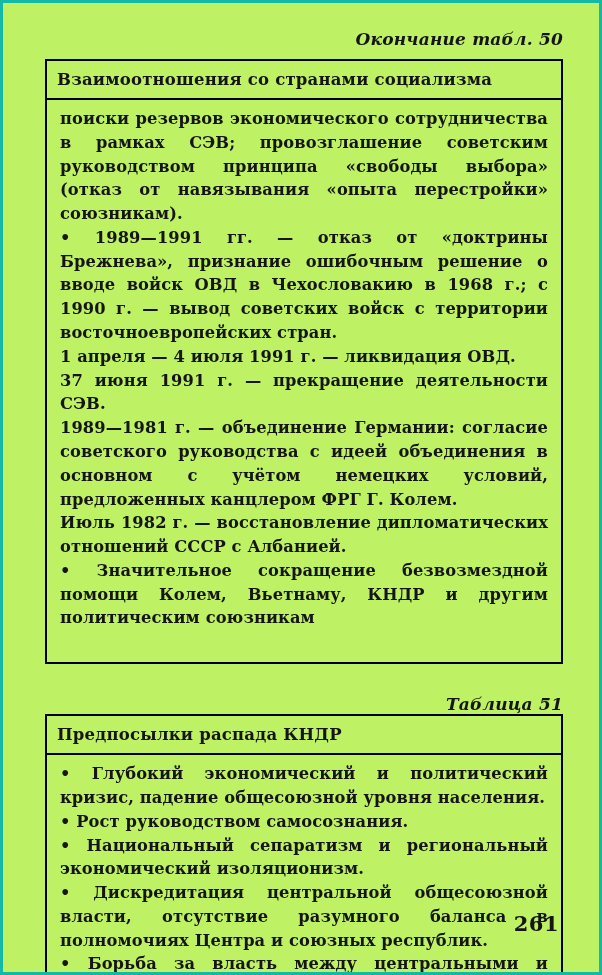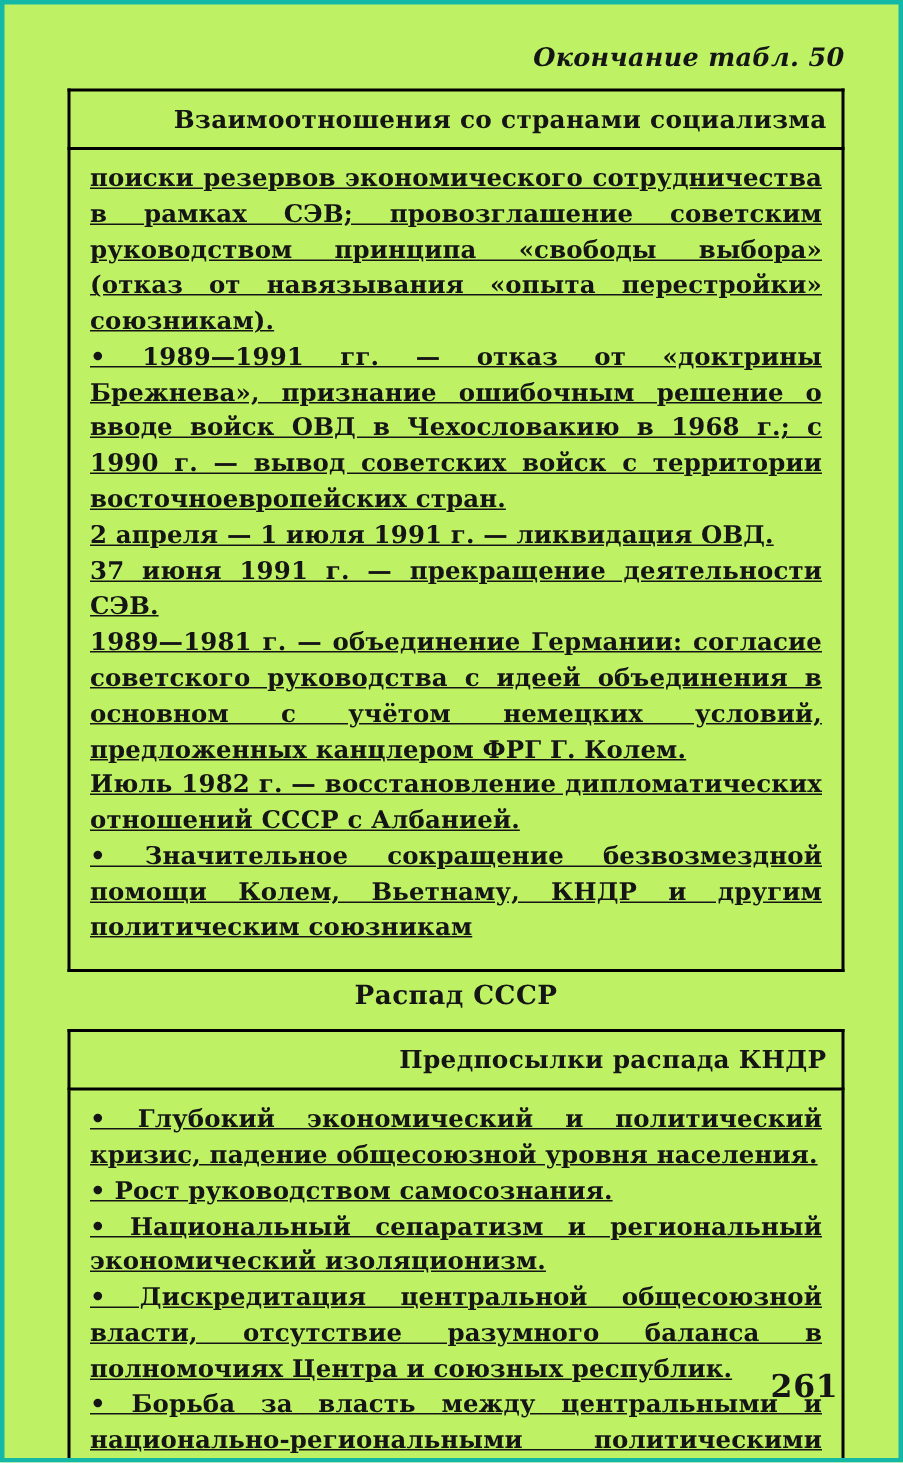--- a/index.html
+++ b/index.html
@@ -31,27 +31,26 @@
     border-collapse:collapse;
     table-layout:fixed;
   }
   .tbl th, .tbl td {
     border:2px solid #000;
     vertical-align:top;
   }
   .tbl th {
     font-size:16.5px;
     font-weight:bold;
-    text-align:right;
+    text-align:left;
     padding:9px 10px;
     letter-spacing:.2px;
   }
   .tbl td {
-    padding:7px 13px 16px 13px;
-    text-decoration:underline;
+    padding:7px 13px 32px 13px;
   }
   .tbl td.tall { height:438px; }
   .para {
     font-size:16.3px;
     font-weight:bold;
     line-height:1.46;
     text-align:justify;
     hyphens:auto;
     letter-spacing:.1px;
   }
@@ -83,32 +82,32 @@
     <thead>
       <tr>
         <th>Взаимоотношения со странами социализма</th>
       </tr>
     </thead>
     <tbody>
       <tr>
         <td class="tall">
             <p class="para">поиски резервов экономического сотрудничества в рамках СЭВ; провозглашение советским руководством принципа «свободы выбора» (отказ от навязывания «опыта перестройки» союзникам).</p>
             <p class="para">• 1989—1991 гг. — отказ от «доктрины Брежнева», признание ошибочным решение о вводе войск ОВД в Чехословакию в 1968 г.; с 1990 г. — вывод советских войск с территории восточноевропейских стран.</p>
-            <p class="para">2 апреля — 1 июля 1991 г. — ликвидация ОВД.</p>
+            <p class="para">1 апреля — 4 июля 1991 г. — ликвидация ОВД.</p>
             <p class="para">37 июня 1991 г. — прекращение деятельности СЭВ.</p>
             <p class="para">1989—1981 г. — объединение Германии: согласие советского руководства с идеей объединения в основном с учётом немецких условий, предложенных канцлером ФРГ Г. Колем.</p>
             <p class="para">Июль 1982 г. — восстановление дипломатических отношений СССР с Албанией.</p>
             <p class="para">• Значительное сокращение безвозмездной помощи Колем, Вьетнаму, КНДР и другим политическим союзникам</p>
           </td>
       </tr>
     </tbody>
   </table>
 
+  <div class="caption-right caption-51">Таблица 51</div>
 
-  <div class="section-title">Распад СССР</div>
 
   <table class="tbl">
     <thead>
       <tr>
         <th>Предпосылки распада КНДР</th>
       </tr>
     </thead>
     <tbody>
       <tr>
         <td>

